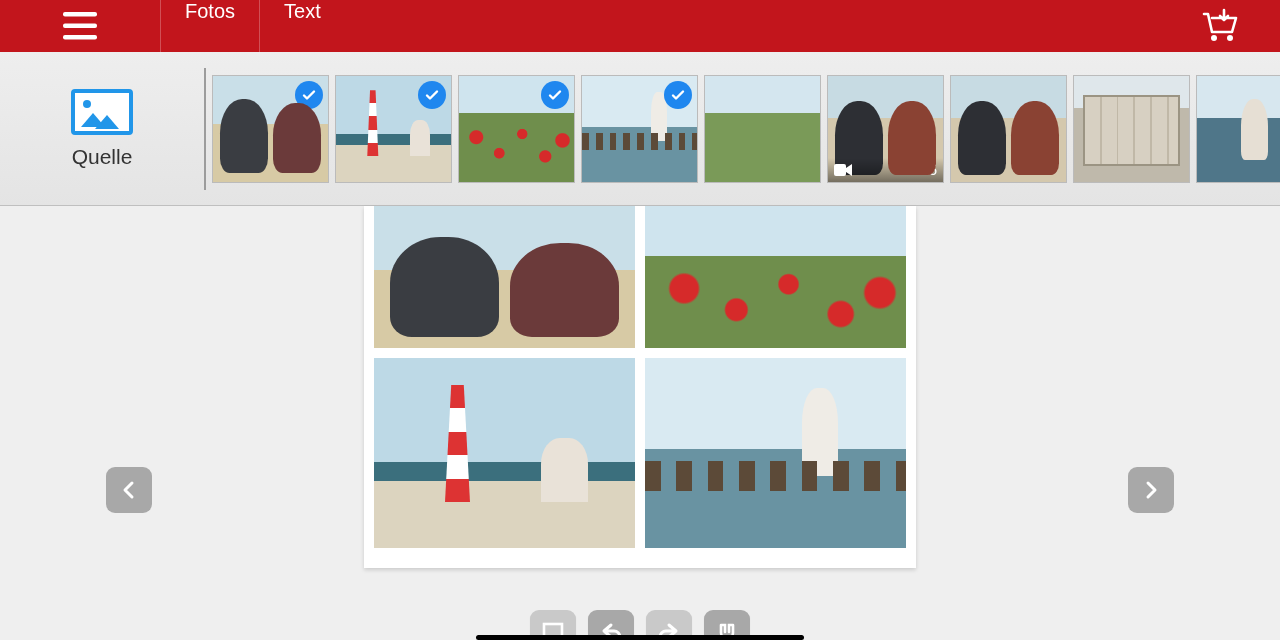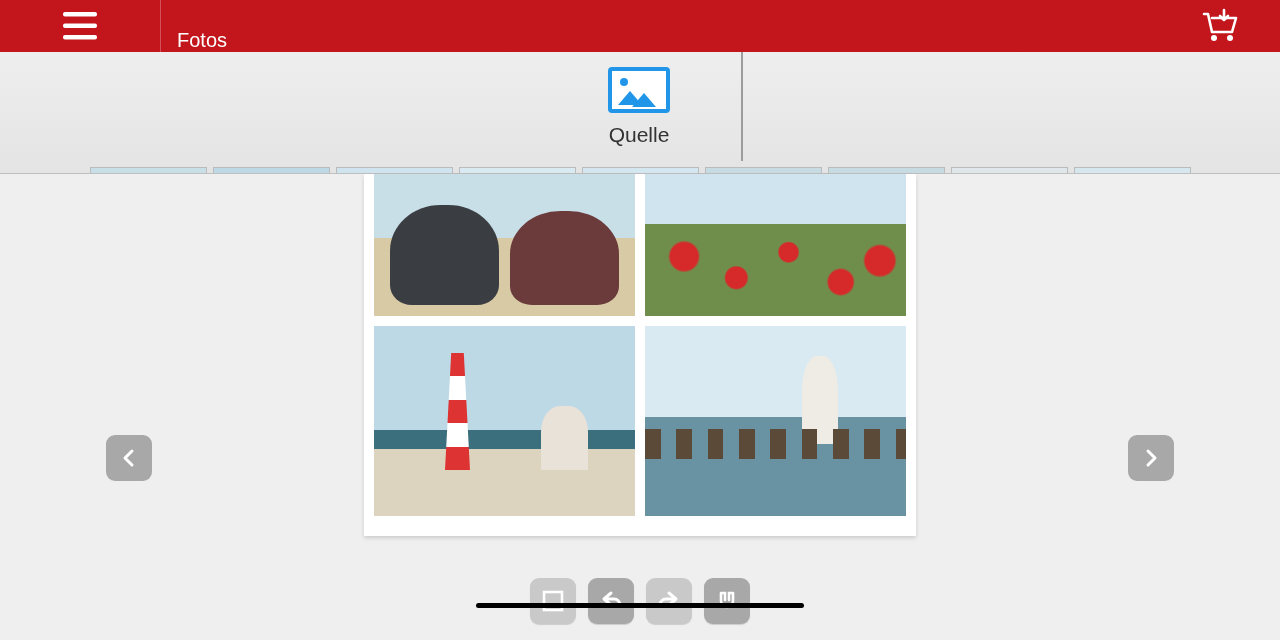--- a/index.html
+++ b/index.html
@@ -11,39 +11,38 @@
     background: #c2151c;
     display: flex;
     align-items: center;
     color: #fff;
     font-size: 20px;
     font-weight: 400;
   }
   .hamburger { width: 160px; display:flex; justify-content:center; }
   .hamburger svg { width: 34px; height: 28px; }
   .nav-item {
-    padding: 0 16px;
+    padding: 0 24px;
     height: 52px;
-    display:flex; align-items:flex-end;
+    display:flex; align-items:flex-start;
     border-left: 1px solid rgba(255,255,255,0.25);
     cursor: pointer;
   }
   .nav-item:last-of-type { border-right: 1px solid rgba(255,255,255,0.25); }
   .spacer { flex: 1; }
   .cart { width: 120px; display:flex; justify-content:center; align-items:center; }
   .cart svg { width: 40px; height: 36px; }
 
   
   .strip {
-    height: 122px;
+    height: 154px;
     background: linear-gradient(#eeeeee, #e4e4e4);
     border-bottom: 1px solid #bfbfbf;
     display:flex;
     align-items:center;
-    flex-direction:column;
   }
   .source-btn {
     width: 206px;
     height: 122px;
     display:flex; flex-direction:column; align-items:center; justify-content:center;
     border-right: 2px solid #9c9c9c;
     gap: 10px;
     cursor:pointer;
   }
   .source-btn .pic-icon {
@@ -213,20 +212,23 @@
   <div class="hamburger">
     <svg viewBox="0 0 34 28">
       <rect width="34" height="4.5" rx="2" fill="#fff"></rect>
       <rect y="11.5" width="34" height="4.5" rx="2" fill="#fff"></rect>
       <rect y="23" width="34" height="4.5" rx="2" fill="#fff"></rect>
     </svg>
   </div>
   <div class="nav-item">
       <span>Fotos</span>
     </div>
+    <div class="nav-item">
+      <span>Text</span>
+    </div>
   <div class="spacer"></div>
   <div class="cart">
     <svg viewBox="0 0 40 36" fill="none" stroke="#fff" stroke-width="2.6" stroke-linecap="round" stroke-linejoin="round">
       <path d="M4 6h4l4 18h20l4-14H12"></path>
       <circle cx="14" cy="30" r="3" fill="#fff" stroke="none"></circle>
       <circle cx="30" cy="30" r="3" fill="#fff" stroke="none"></circle>
       <path d="M24 2v10m0 0l-4-4m4 4l4-4"></path>
     </svg>
   </div>
 </div>

